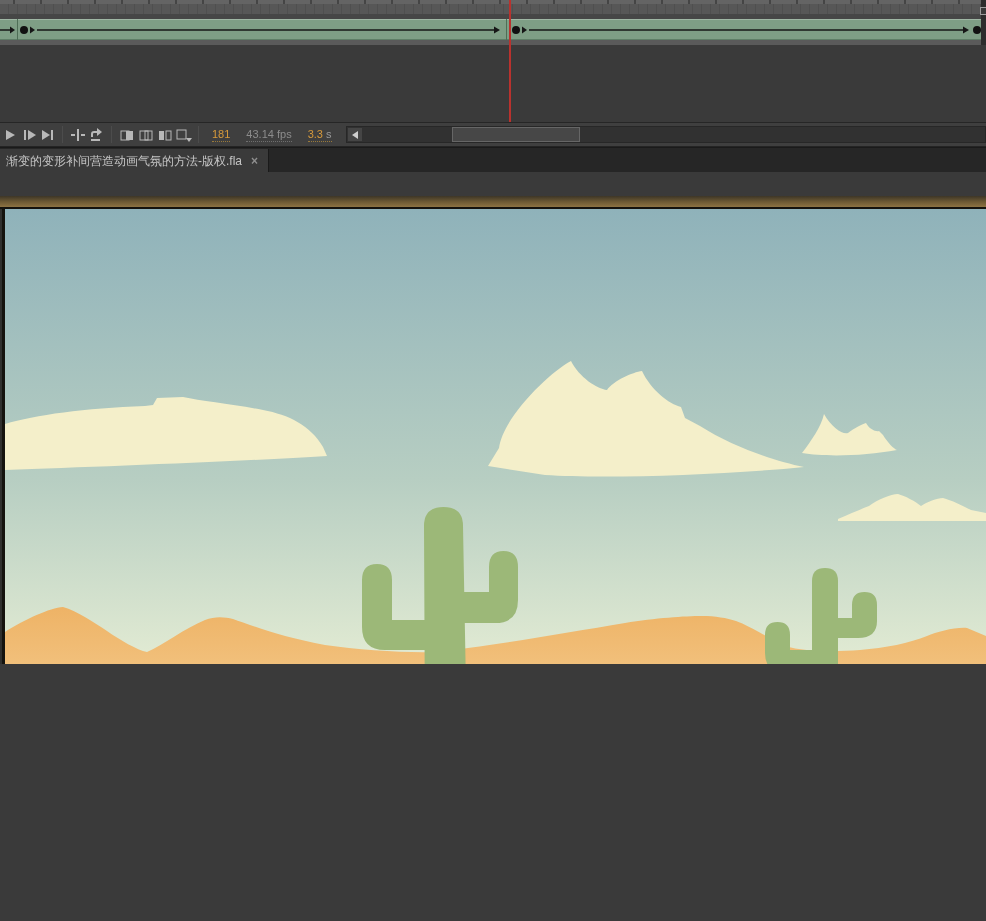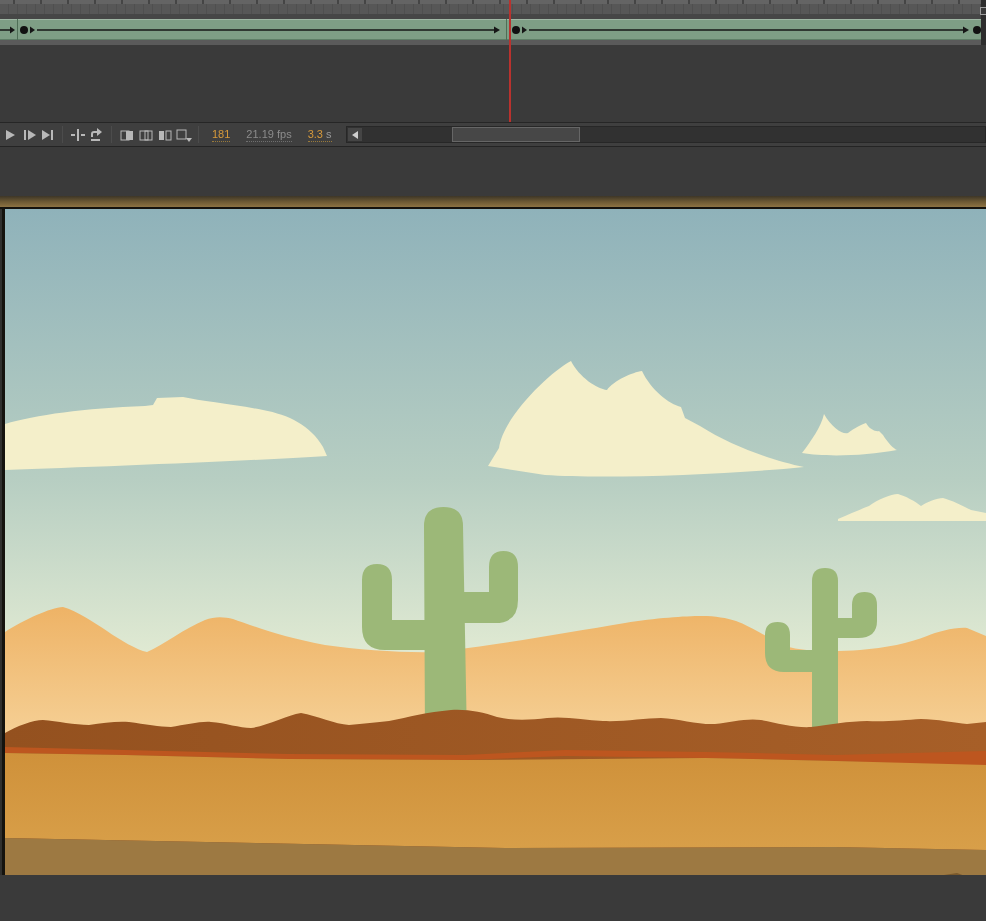--- a/index.html
+++ b/index.html
@@ -1,17 +1,17 @@
 <!DOCTYPE html>
 <html><head>
 <meta charset="utf-8">
 <style>
   html,body{margin:0;padding:0;background:#3a3a3a;}
   *{box-sizing:border-box;font-family:"Liberation Sans","DejaVu Sans",sans-serif;}
-  #app{position:relative;width:986px;height:875px;overflow:hidden;background:#3a3a3a;}
+  #app{position:relative;width:986px;height:664px;overflow:hidden;background:#3a3a3a;}
 
   
   #timeline{position:absolute;left:0;top:0;width:986px;height:45px;}
   #timeline svg{display:block;}
   #tl-right-col{position:absolute;left:981px;top:0;width:5px;height:60px;background:#2d2d2d;}
   .tl-sq{position:absolute;left:980px;width:7px;height:8px;border:1px solid #9e9e9e;background:#3a3a3a;}
   #tl-sq1{top:7px;} #tl-sq2{top:45px;}
   #playhead{position:absolute;left:509px;top:0;width:2px;height:122px;z-index:6;}
 
   #dark-gap{position:absolute;left:0;top:45px;width:986px;height:77px;background:#3a3a3a;}
@@ -149,30 +149,36 @@
       </svg>
     </span>
     <span class="tbtn">
       <svg width="18" height="16">
         <rect x="2" y="3" width="9" height="9" fill="none" stroke="#b8b8b8"></rect>
         <polygon points="11,11 17,11 14,15" fill="#b8b8b8"></polygon>
       </svg>
     </span>
     <span class="tdiv"></span>
     <span class="tnum orange">181</span>
-    <span class="tnum grayv"><span>21.19</span> <span>fps</span></span>
+    <span class="tnum grayv"><span>43.14</span> <span>fps</span></span>
     <span class="tnum orange"><span>3.3</span> <span class="unit">s</span></span>
     <div id="tl-scroll">
       <span id="tl-scroll-left">
           <i></i>
         </span>
       <div id="tl-thumb"></div>
     </div>
   </div>
 
+  <div id="tabbar">
+    <div id="doc-tab">
+      <span>渐变的变形补间营造动画气氛的方法-版权.fla</span>
+      <span class="close">×</span>
+    </div>
+  </div>
 
   <div id="tab-gap"></div>
   <div id="overflow-strip"></div>
   <div id="stage-border-top"></div>
   <div id="stage-border-left"></div>
 
   <svg id="scene" viewBox="0 0 981 712" preserveAspectRatio="none">
     <defs>
       <linearGradient id="skyG" x1="0" y1="0" x2="0" y2="1">
         <stop offset="0" stop-color="#8fb2ba"></stop>

